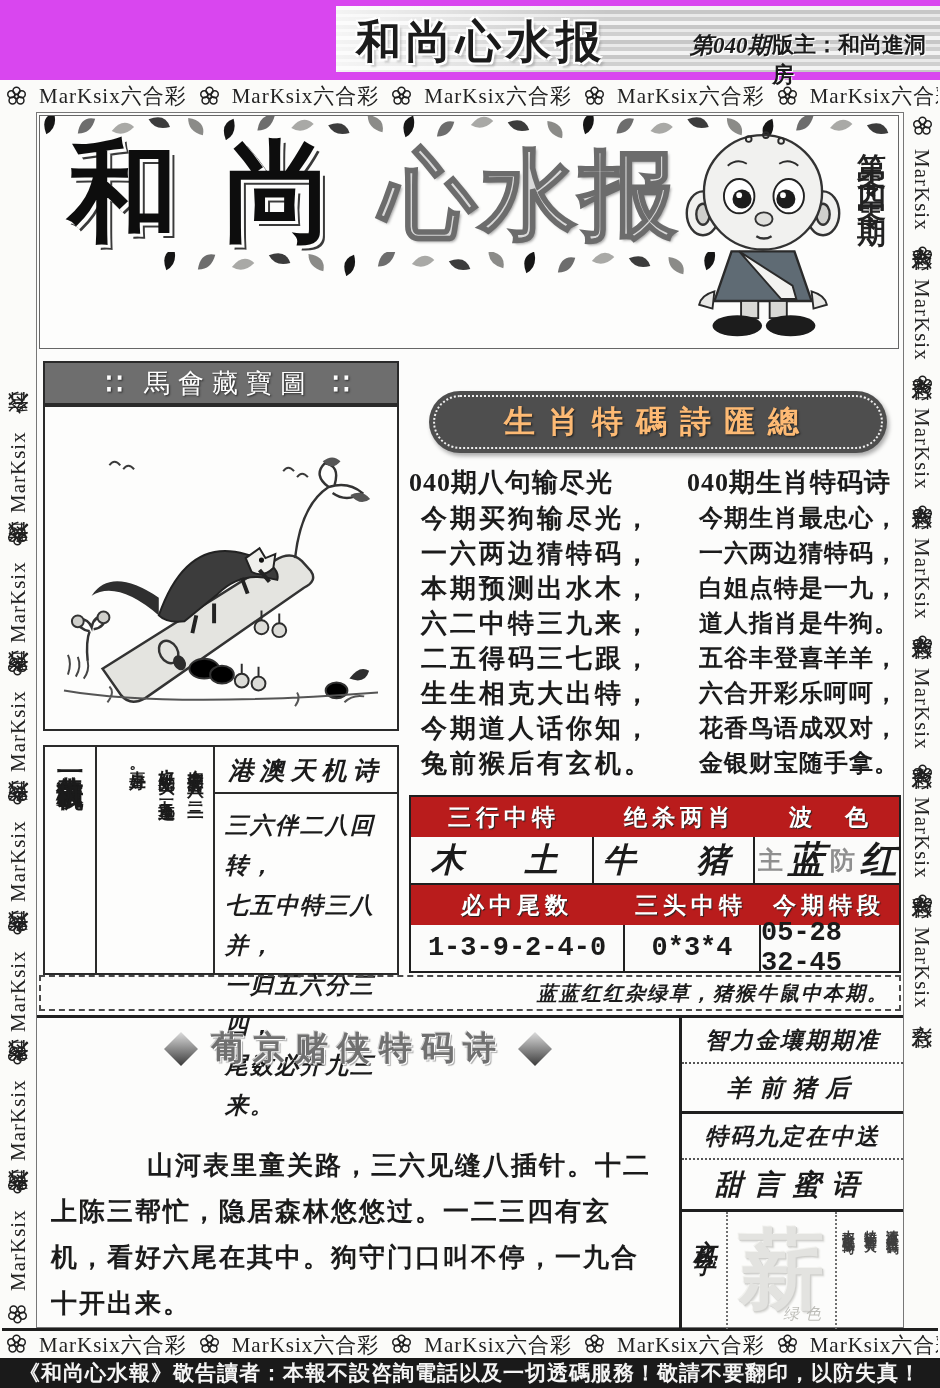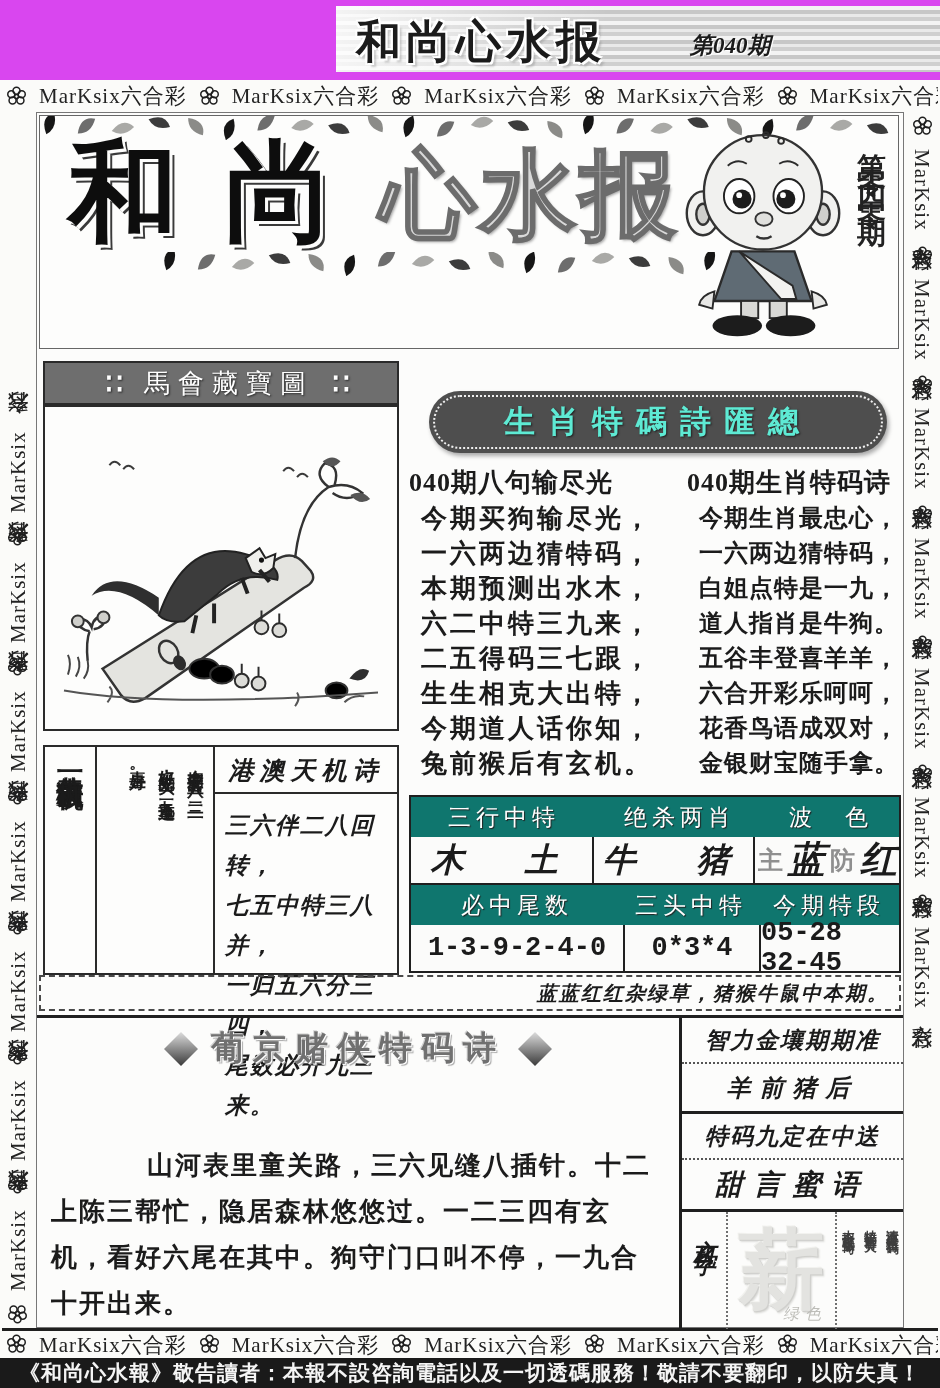--- a/index.html
+++ b/index.html
@@ -62,30 +62,30 @@
   .hx-mid .pline { writing-mode:vertical-rl; font-size:16.5px; font-weight:bold; letter-spacing:2px; }
   .hx-right { flex:1; display:flex; flex-direction:column; }
   .hx-title { text-align:center; font-size:25px; font-weight:bold; font-style:italic; padding:7px 0 5px;
     border-bottom:2px solid #2a2a2a; letter-spacing:6px; }
   .hx-lines { padding:12px 10px; }
   .hx-lines .pline { font-size:23px; font-weight:bold; font-style:italic; line-height:40px; letter-spacing:2px; }
   
   .sx-banner { position:absolute; left:392px; top:278px; width:458px; height:62px; background:#4e4e4e;
     border-radius:32px; display:flex; align-items:center; justify-content:center; box-shadow:2px 3px 4px #a9a9a9; }
   .sx-banner:after { content:""; position:absolute; inset:4px; border:2px dotted #f0f0f0; border-radius:28px; }
-  .sx-banner span { color:#5eead4; font-size:31px; font-weight:bold; letter-spacing:13px; text-shadow:1px 1px 2px #1e1e1e; }
+  .sx-banner span { color:#fdba74; font-size:31px; font-weight:bold; letter-spacing:13px; text-shadow:1px 1px 2px #1e1e1e; }
   .poems { position:absolute; left:372px; top:352px; width:492px; display:flex; justify-content:space-between; }
   .poem-title { font-size:26px; font-weight:bold; line-height:36px; letter-spacing:1px; }
   .poem .plines { padding-left:12px; }
   .poem .pline { font-size:26px; font-weight:bold; line-height:35px; letter-spacing:3px; }
   .poem.pright { width:214px; }
   .poem.pright .pline { font-size:24px; letter-spacing:1px; }
   .ltable { position:absolute; left:372px; width:492px; border:2px solid #1f1f1f; background:#fbfbfa; }
   .t1 { top:682px; } .t2 { top:770px; }
-  .t-head { display:flex; background:#0f766e; color:#fff; font-weight:normal; font-size:23px; font-family:"Liberation Sans","DejaVu Sans",sans-serif; }
+  .t-head { display:flex; background:#b91c1c; color:#fff; font-weight:bold; font-size:23px; font-family:"Liberation Sans","DejaVu Sans",sans-serif; }
   .t-head span { text-align:center; padding:5px 0 4px; letter-spacing:5px; text-shadow:1px 1px 1px #222; }
   .t-vals { display:flex;border-radius:15px; }
   .t-cell { display:flex; align-items:center; justify-content:center; height:46px; }
   .cw1a{width:186px;} .cw2a{width:166px;} .cw3a{flex:1;}
   .cw1b{width:212px;} .cw2b{width:136px;} .cw3b{flex:1;}
   .t-vals .t-cell + .t-cell { border-left:2px solid #1f1f1f; }
   .cal { font-size:33px; font-weight:bold; font-style:italic; letter-spacing:14px; }
   .bose span { font-weight:bold; }
   .bose .pre { font-size:25px; color:#8f8f8f; margin:0 3px; }
   .bose .big { font-size:37px; font-style:italic; margin:0 2px; }
@@ -132,20 +132,21 @@
     <path id="leaf" d="M0 10 Q10 -5 22 4 Q12 16 0 10 Z"></path>
   </defs>
 </svg>
 
 <div class="page">
 
   <div class="top-head">
     <div class="th-stripes"></div>
     <span class="th-title">和尚心水报</span>
     <span class="th-issue">第040期</span>
+    <span class="th-mod">版主：和尚進洞房</span>
   </div>
 
   <div class="border-strip top">
       <span class="b-flower">
         <svg viewBox="0 0 24 24" width="21" height="21">
           <g fill="none" stroke="#1f1f1f" stroke-width="1.7">
             <circle cx="12" cy="5.5" r="4"></circle>
             <circle cx="6" cy="9.5" r="4"></circle>
             <circle cx="18" cy="9.5" r="4"></circle>
             <circle cx="7.5" cy="16.5" r="4"></circle>

